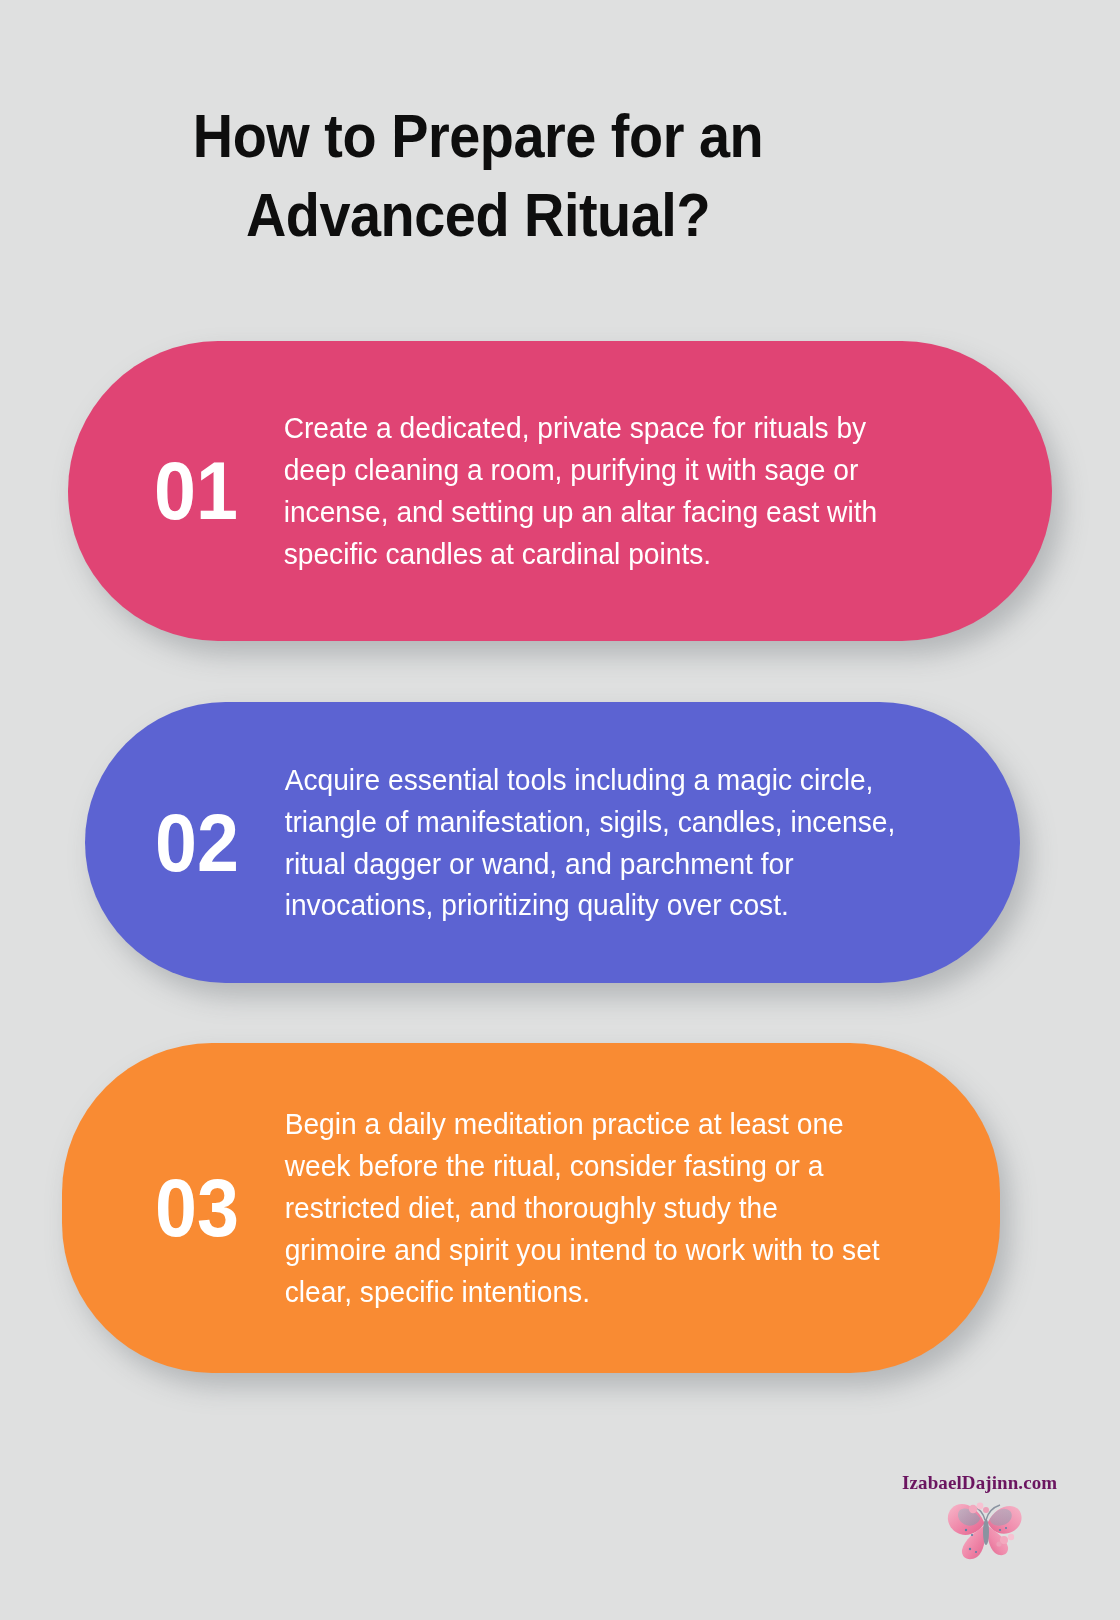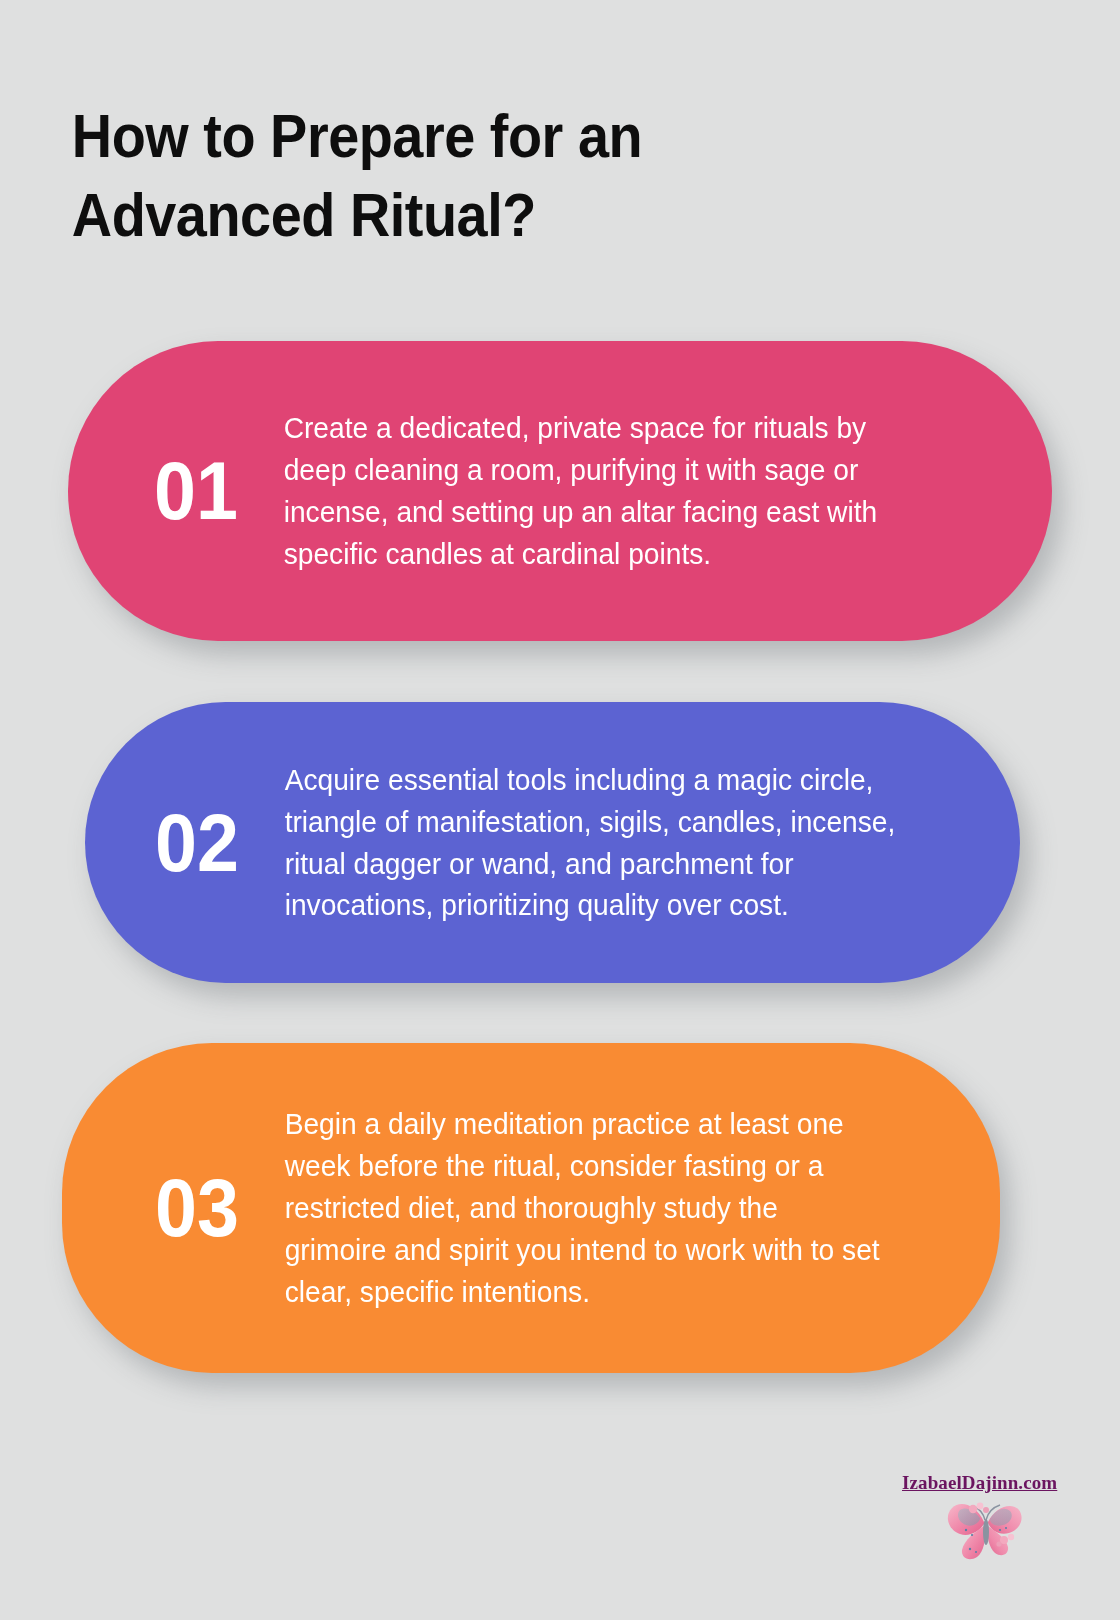--- a/index.html
+++ b/index.html
@@ -15,21 +15,21 @@
     position: relative;
     overflow: hidden;
   }
 
   
   .title-block {
     position: absolute;
     top: 96px;
     left: 0;
     width: 956px;
-    margin-left: 24px;
+    text-align: center;
   }
   .title-line {
     display: block;
     font-family: "Liberation Sans", sans-serif;
     font-weight: 700;
     font-size: 62px;
     line-height: 1.28;
     letter-spacing: -0.5px;
     color: #0e0e0e;
     transform: scaleX(0.90);
@@ -111,21 +111,20 @@
   .watermark-text {
     position: absolute;
     left: 34px;
     top: 6px;
     font-family: "Liberation Serif", serif;
     font-weight: 700;
     font-size: 19px;
     letter-spacing: 0.1px;
     color: #6b1560;
     white-space: nowrap;
-    text-decoration: underline;
   }
   .butterfly {
     position: absolute;
     left: 72px;
     top: 26px;
     width: 90px;
     height: 74px;
   }
 </style>
 </head>

